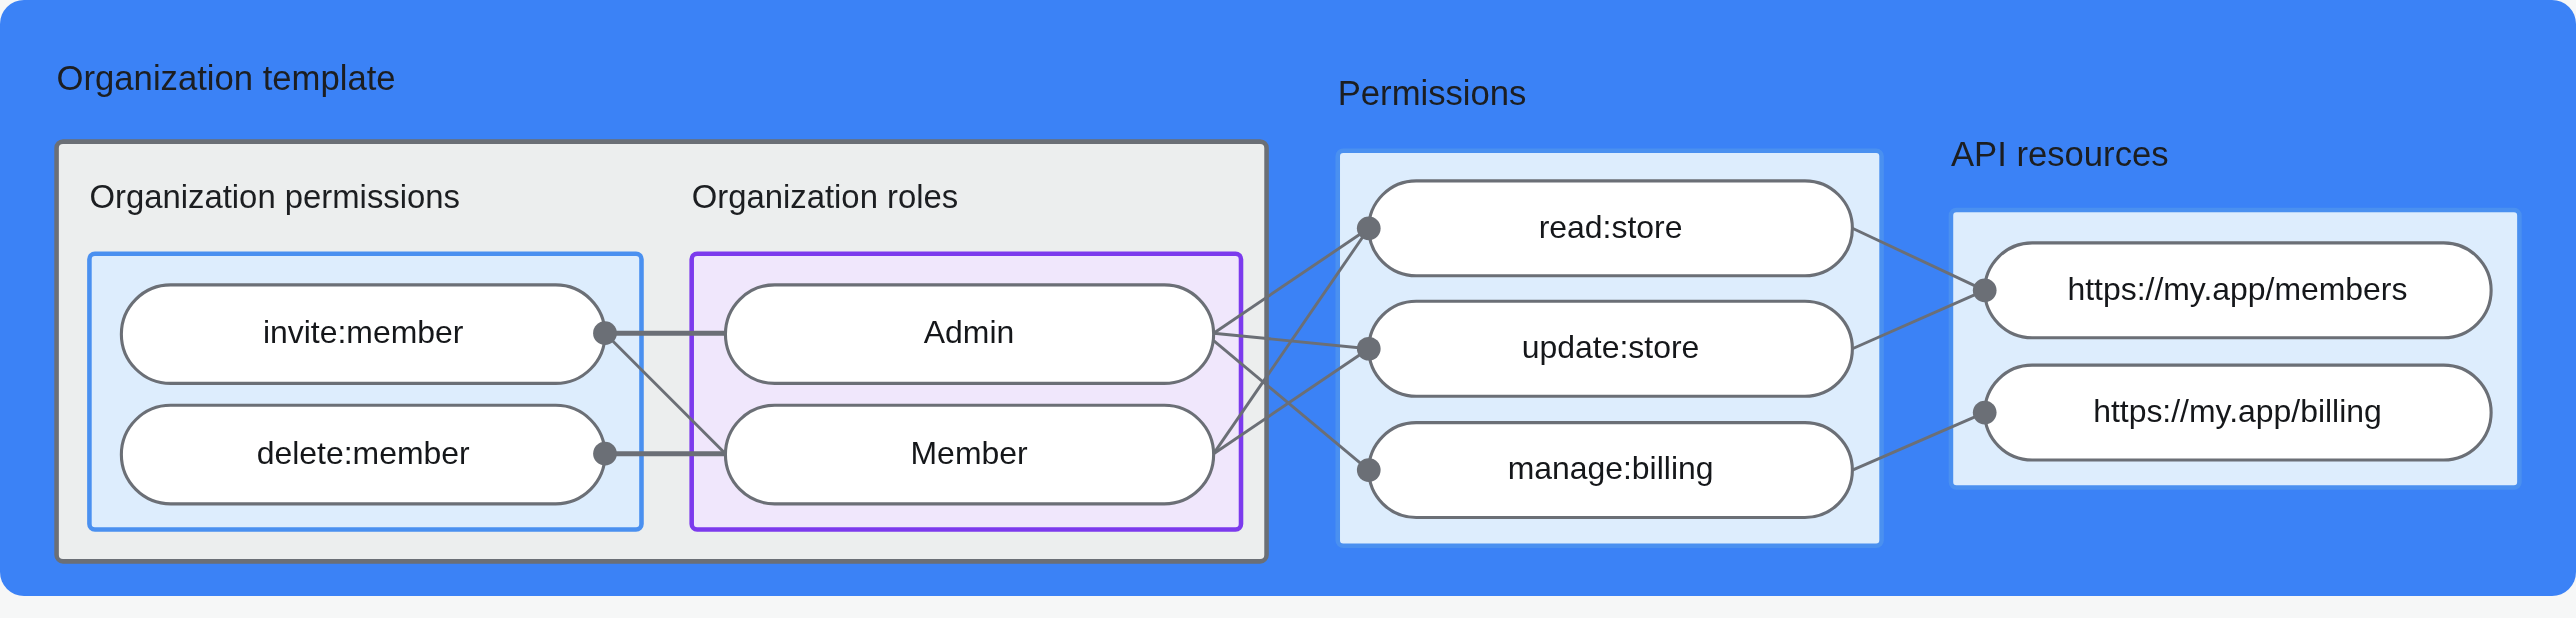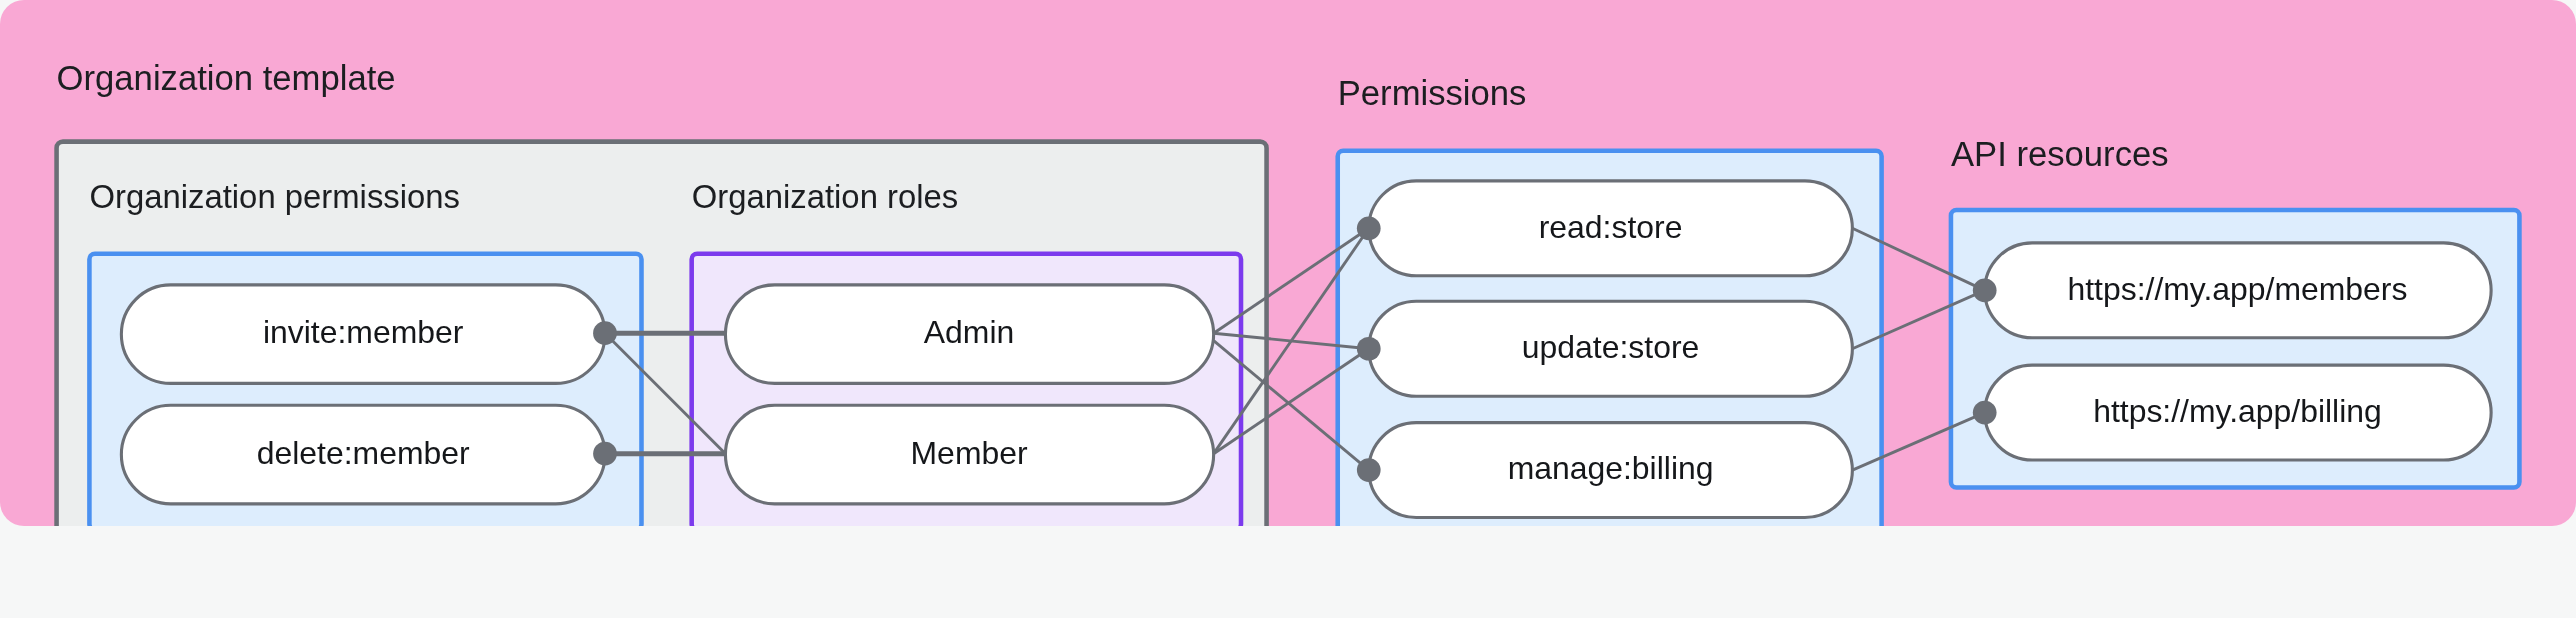--- a/index.html
+++ b/index.html
@@ -6,22 +6,22 @@
     margin: 0;
     padding: 0;
     background: #f6f7f7;
   }
   body {
     font-family: "Liberation Sans", sans-serif;
   }
   #canvas {
     position: relative;
     width: 2576px;
-    height: 526px;
-    background: #f9a8d4;
+    height: 596px;
+    background: #3b82f6;
     border-radius: 24px;
     overflow: hidden;
   }
   svg.diagram {
     position: absolute;
     inset: 0;
     width: 2576px;
     height: 619px;
     display: block;
   }

